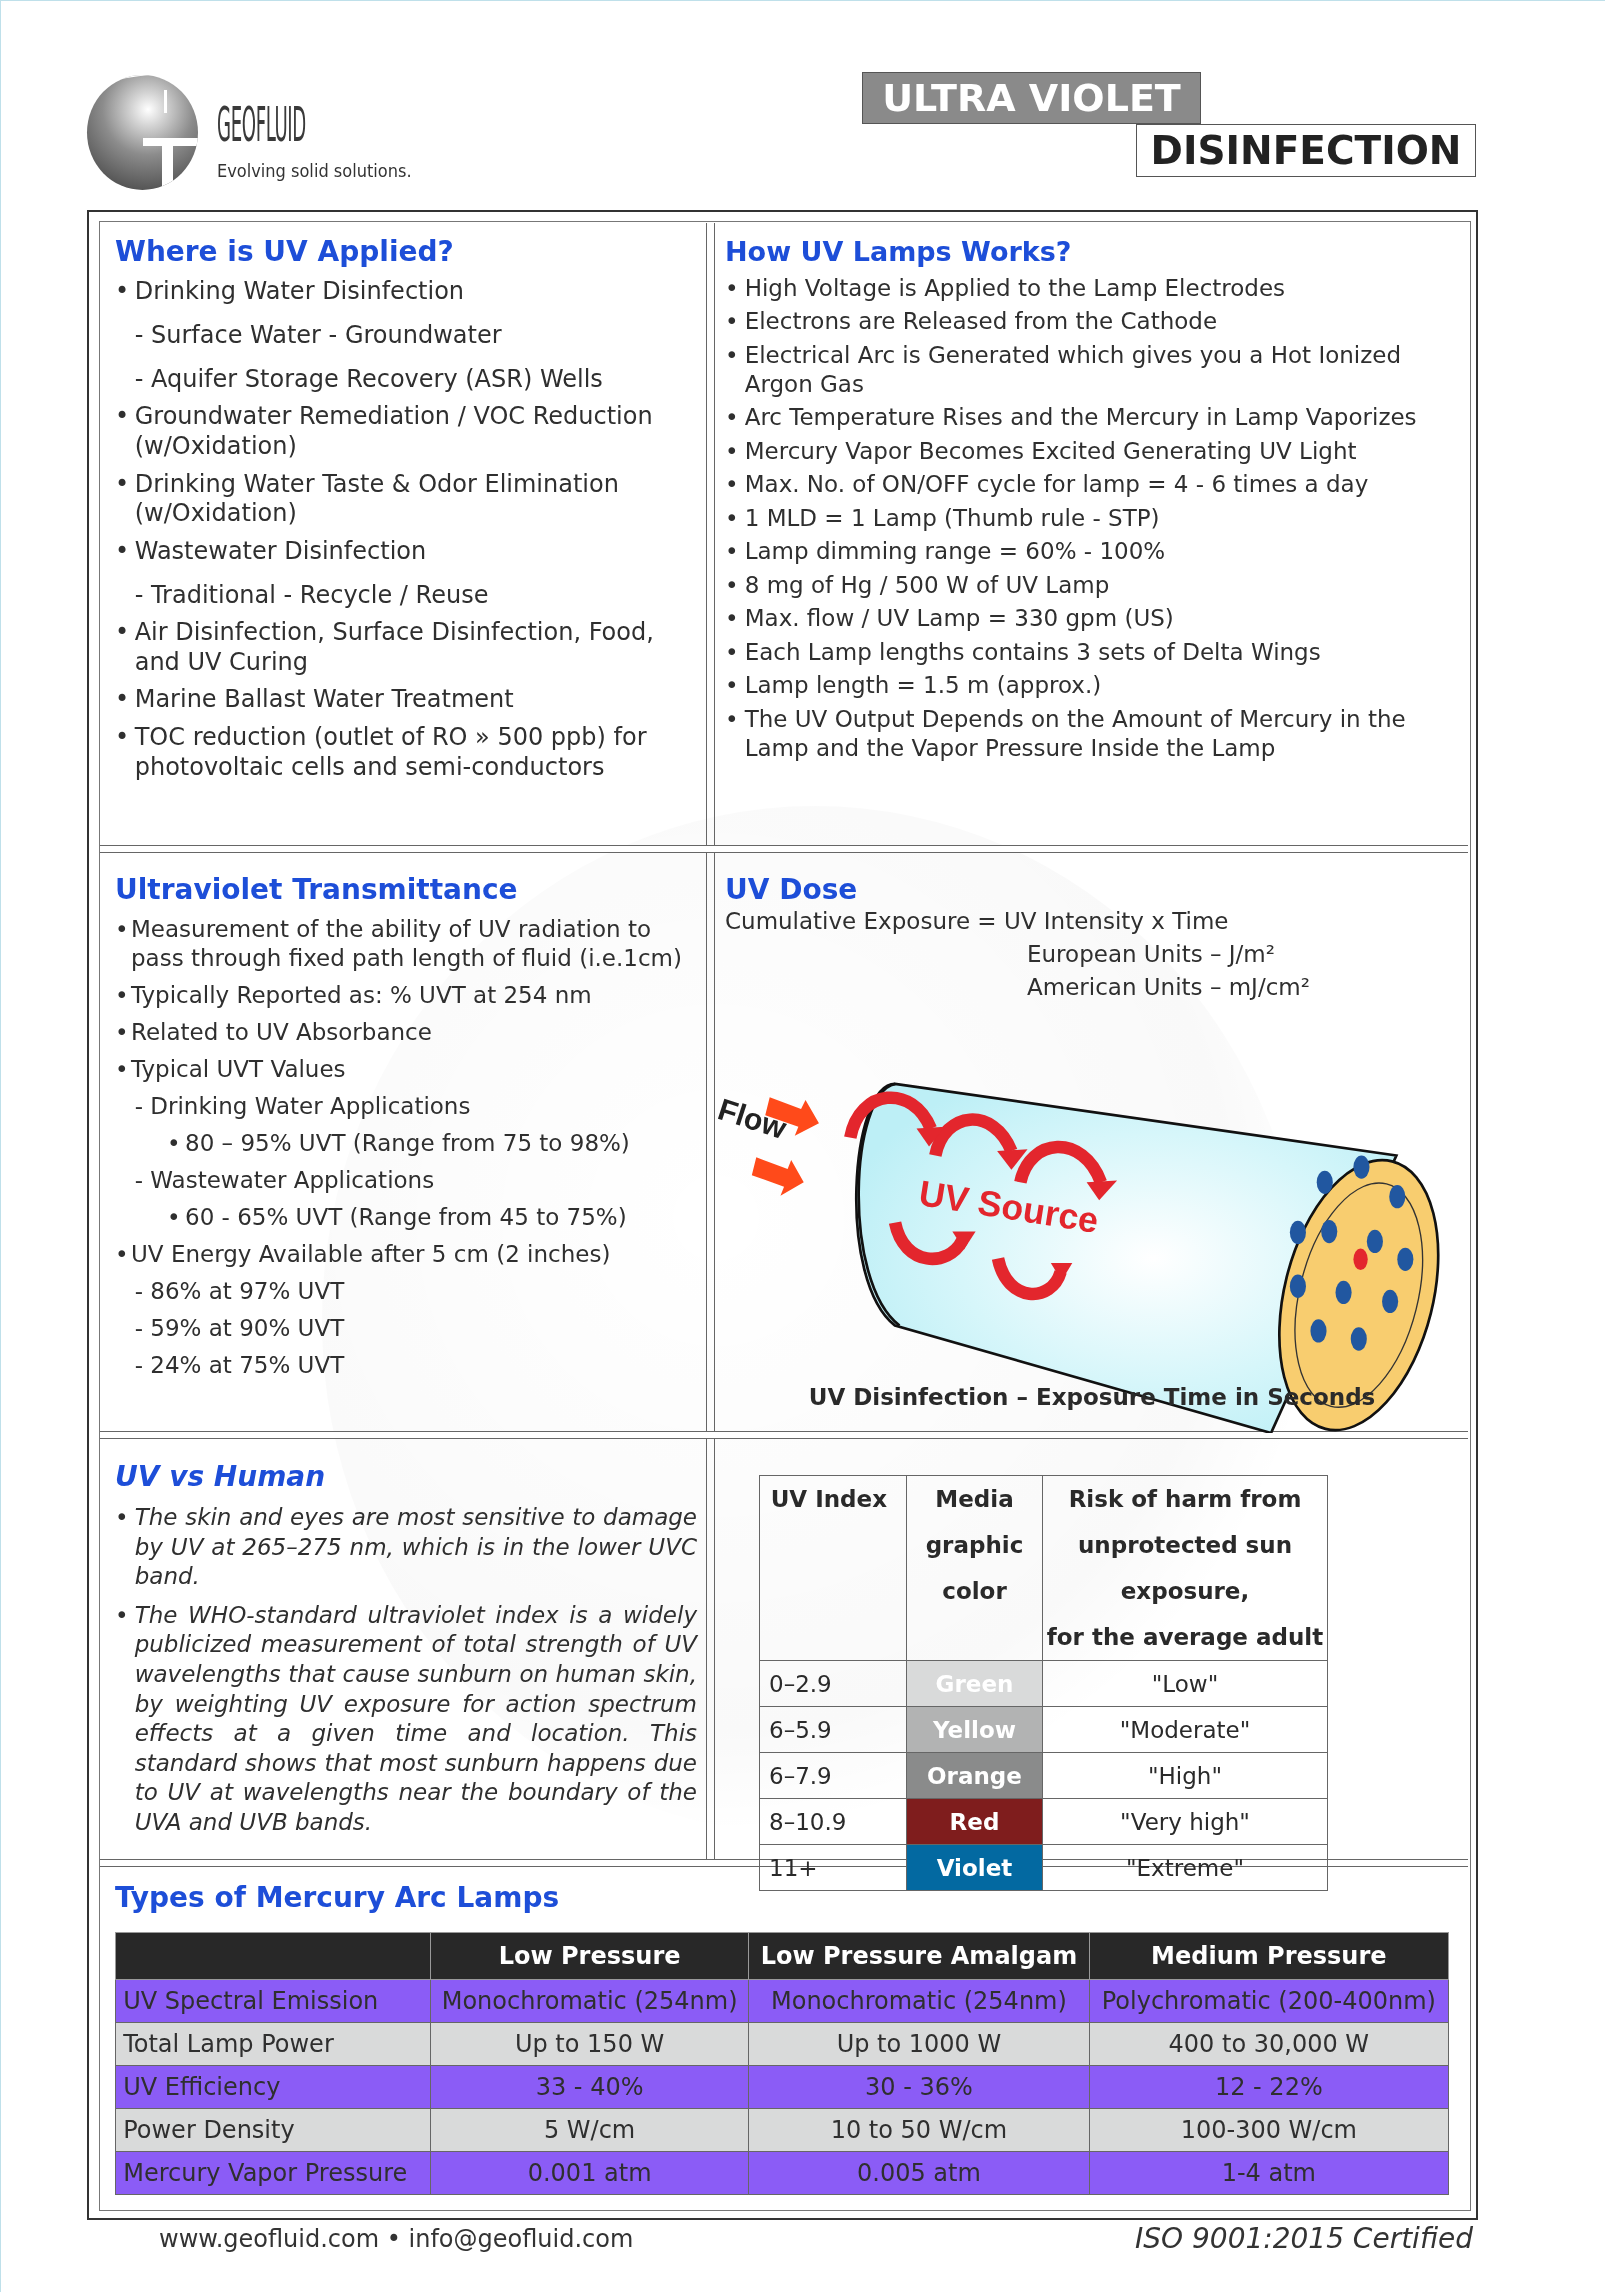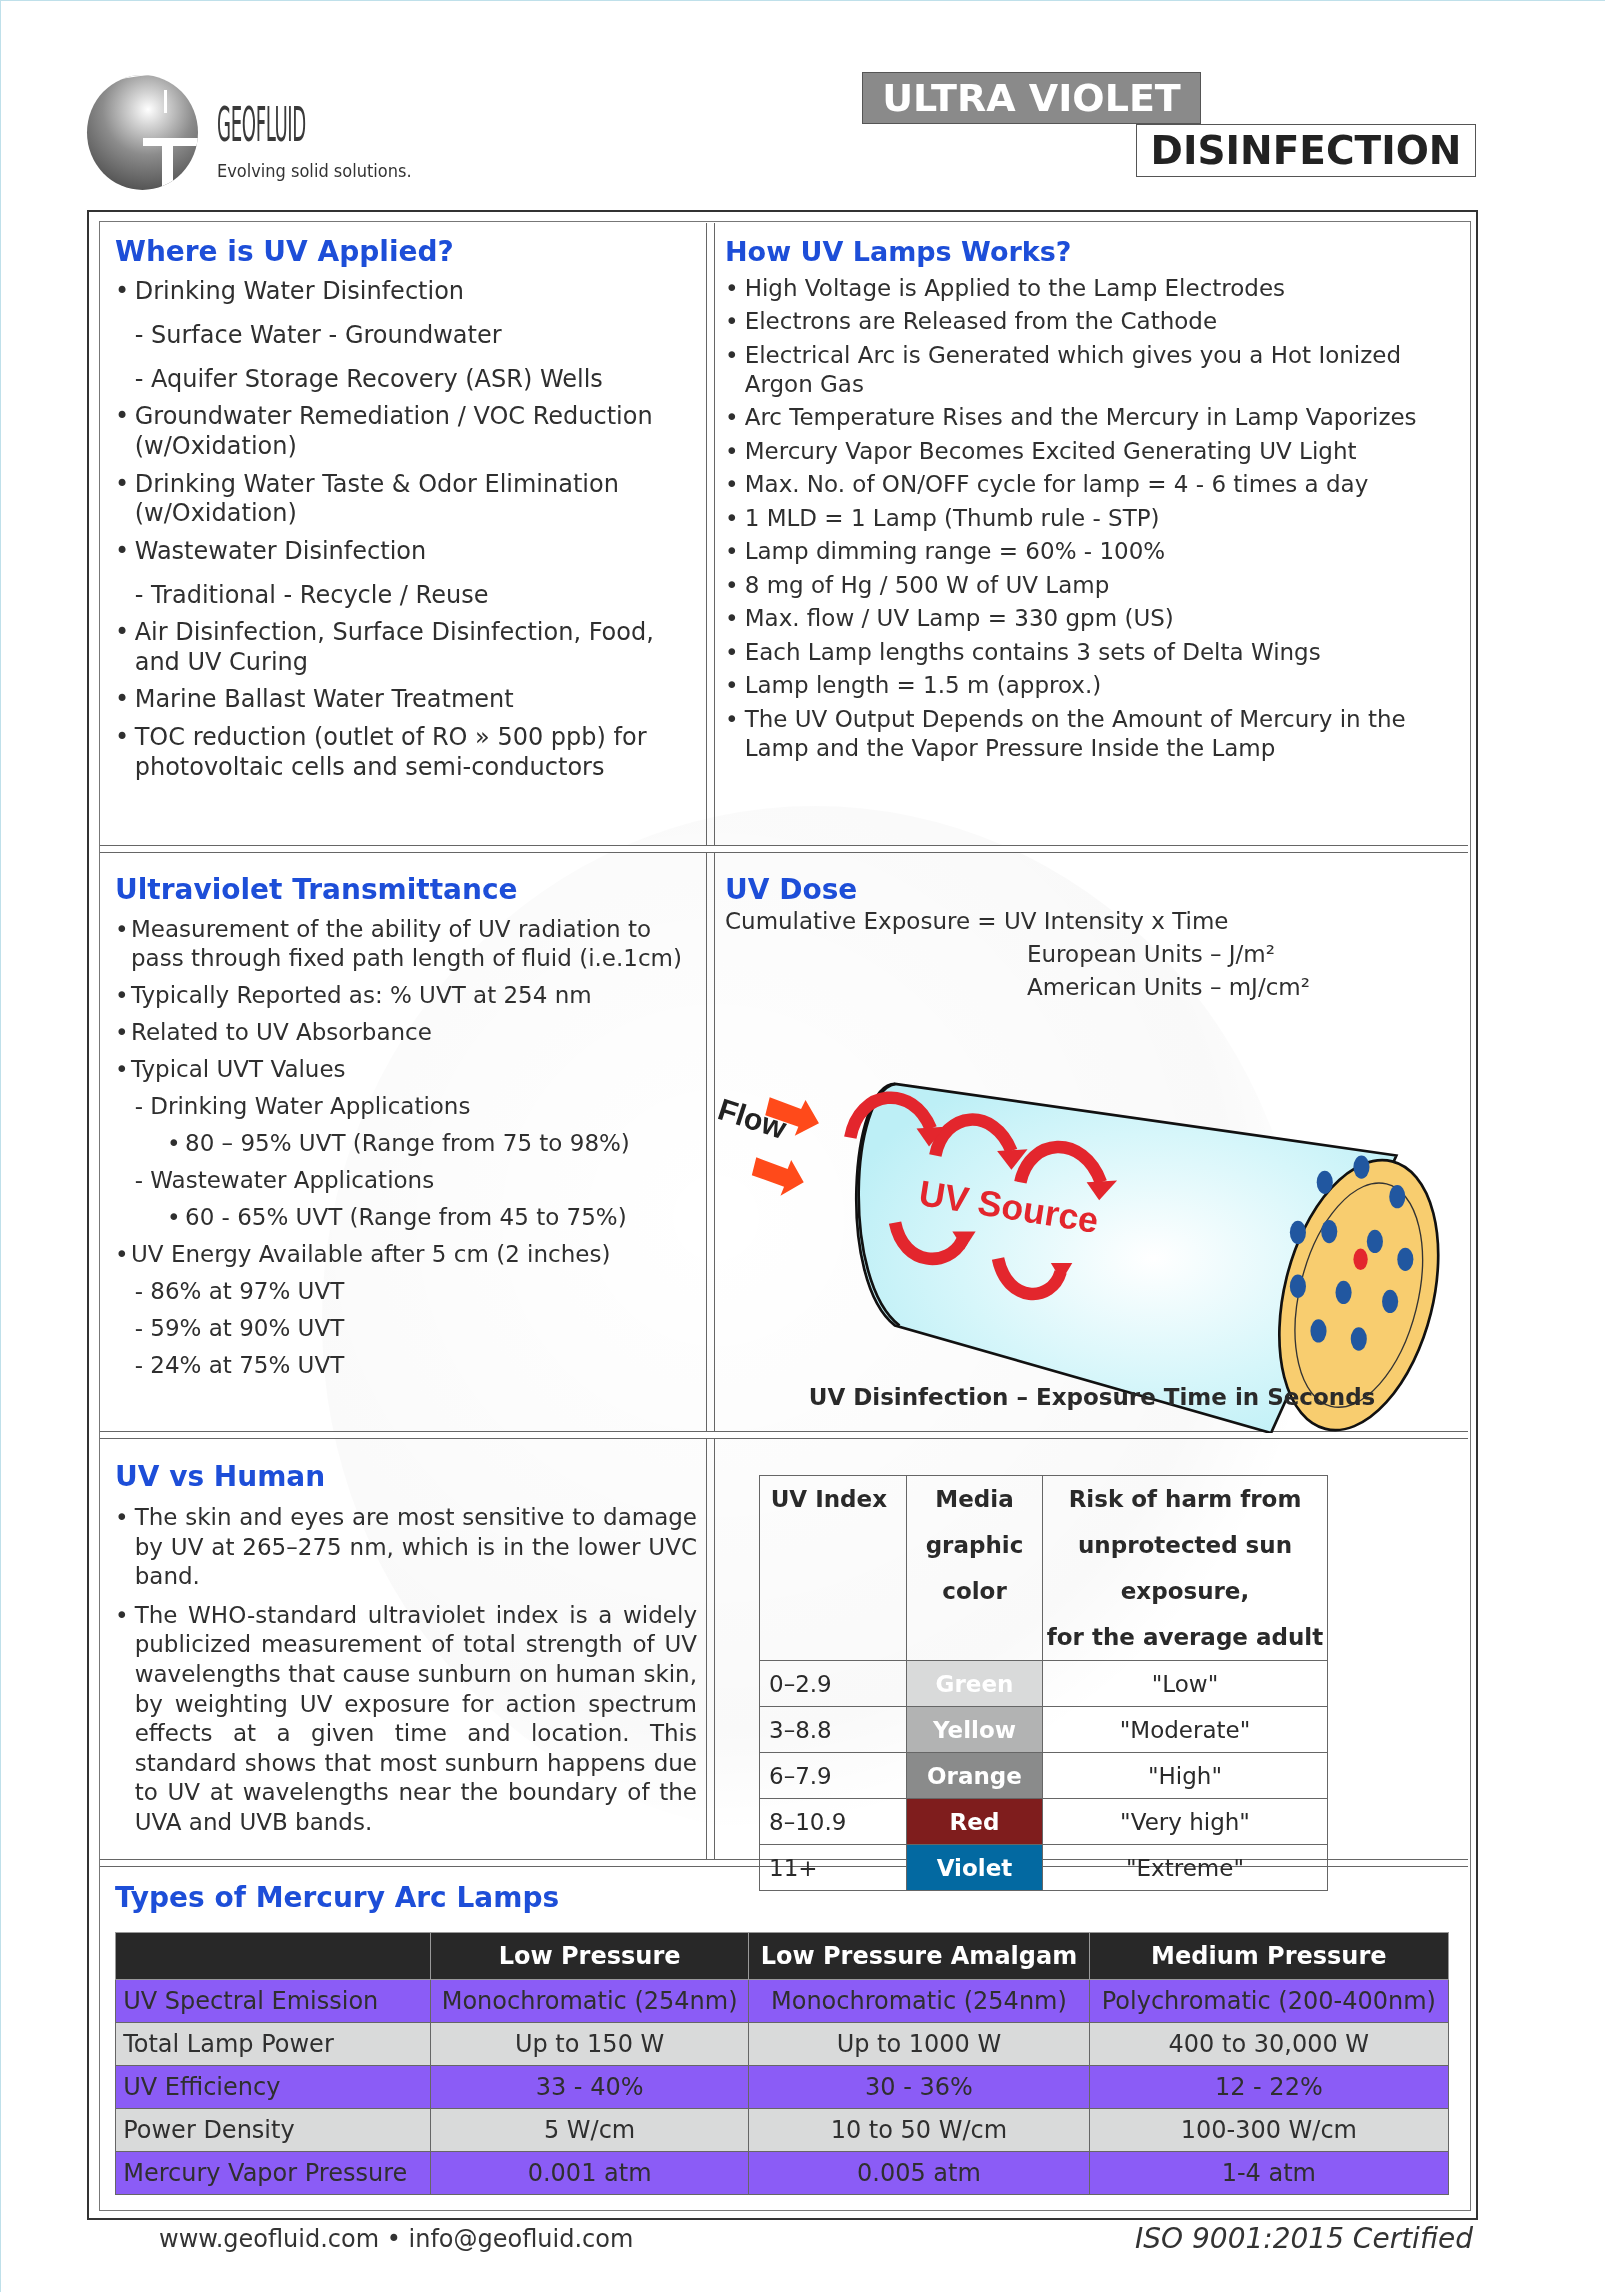--- a/index.html
+++ b/index.html
@@ -51,21 +51,21 @@
   #c1 li.sub { margin-top: 14.3px; }
   #c2 { left: 725px; top: 235px; width: 743px; }
   #c2 .sec-title { font-size: 27px; }
   #c2 li { font-size: 23px; margin-top: 4.5px; line-height: 29px; }
   #c3 { left: 115px; top: 873px; width: 582px; }
   #c3 li { margin-top: 8px; line-height: 29px; font-size: 23px; }
   #c3 li.bul { padding-left: 16px; }
   #c4 { left: 725px; top: 873px; width: 743px; }
   #c4 .dose-line { font-size: 23px; line-height: 33px; color: #2f2f2f; white-space: nowrap; }
   #c4 .dose-unit { padding-left: 302px; }
-  #c5 { left: 115px; top: 1460px; width: 582px; }
+  #c5 { left: 115px; top: 1460px; width: 582px; font-style: italic; }
   #c5 li { font-size: 23px; line-height: 29.6px; margin-top: 9px; text-align: justify; }
 
   .diagram { position: absolute; left: 716px; top: 1057px; width: 752px; height: 376px; }
   .diagram-caption { position: absolute; left: 716px; top: 1384px; width: 752px; text-align: center; font-weight: bold; font-size: 23px; color: #2a2a2a; }
 
   table { border-collapse: collapse; }
   .uvtable { position: absolute; left: 759px; top: 1475px; width: 569px; }
   .uvtable th, .uvtable td { border: 1.8px solid #666; font-size: 23px; height: 46px; }
   .uvtable th { font-weight: bold; vertical-align: top; line-height: 46px; padding-top: 0; height: 134px; }
   .uvtable td.idx { padding-left: 9px; text-align: left; width: 147px; }
@@ -249,21 +249,21 @@
       </th>
     </tr>
   </thead>
   <tbody id="uv-rows">
       <tr>
         <td class="idx">0–2.9</td>
         <td class="col" style="background: rgb(217, 218, 218);">Green</td>
         <td class="risk">"Low"</td>
       </tr>
       <tr>
-        <td class="idx">3–8.8</td>
+        <td class="idx">6–5.9</td>
         <td class="col" style="background: rgb(178, 179, 179);">Yellow</td>
         <td class="risk">"Moderate"</td>
       </tr>
       <tr>
         <td class="idx">6–7.9</td>
         <td class="col" style="background: rgb(138, 139, 139);">Orange</td>
         <td class="risk">"High"</td>
       </tr>
       <tr>
         <td class="idx">8–10.9</td>

